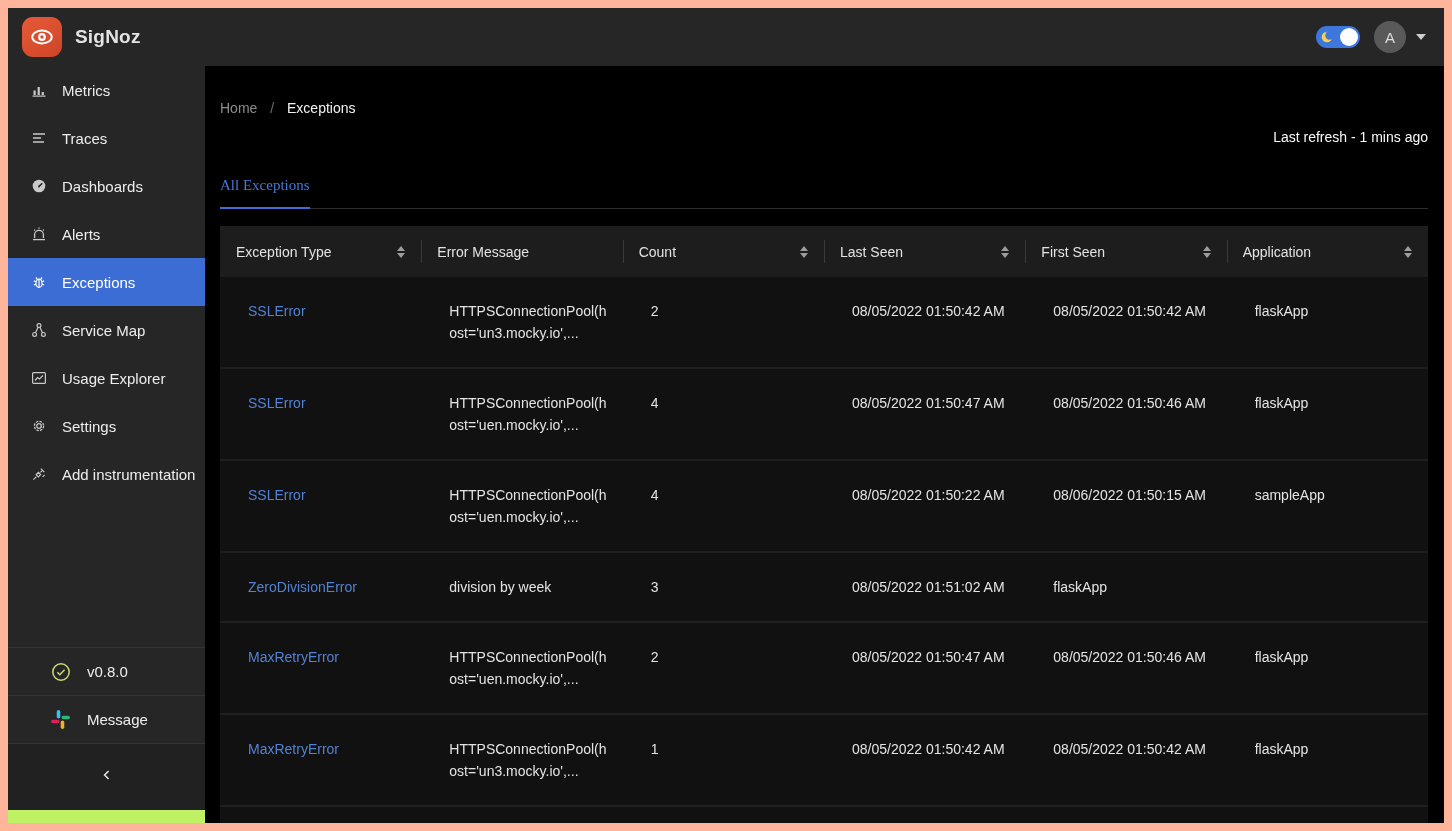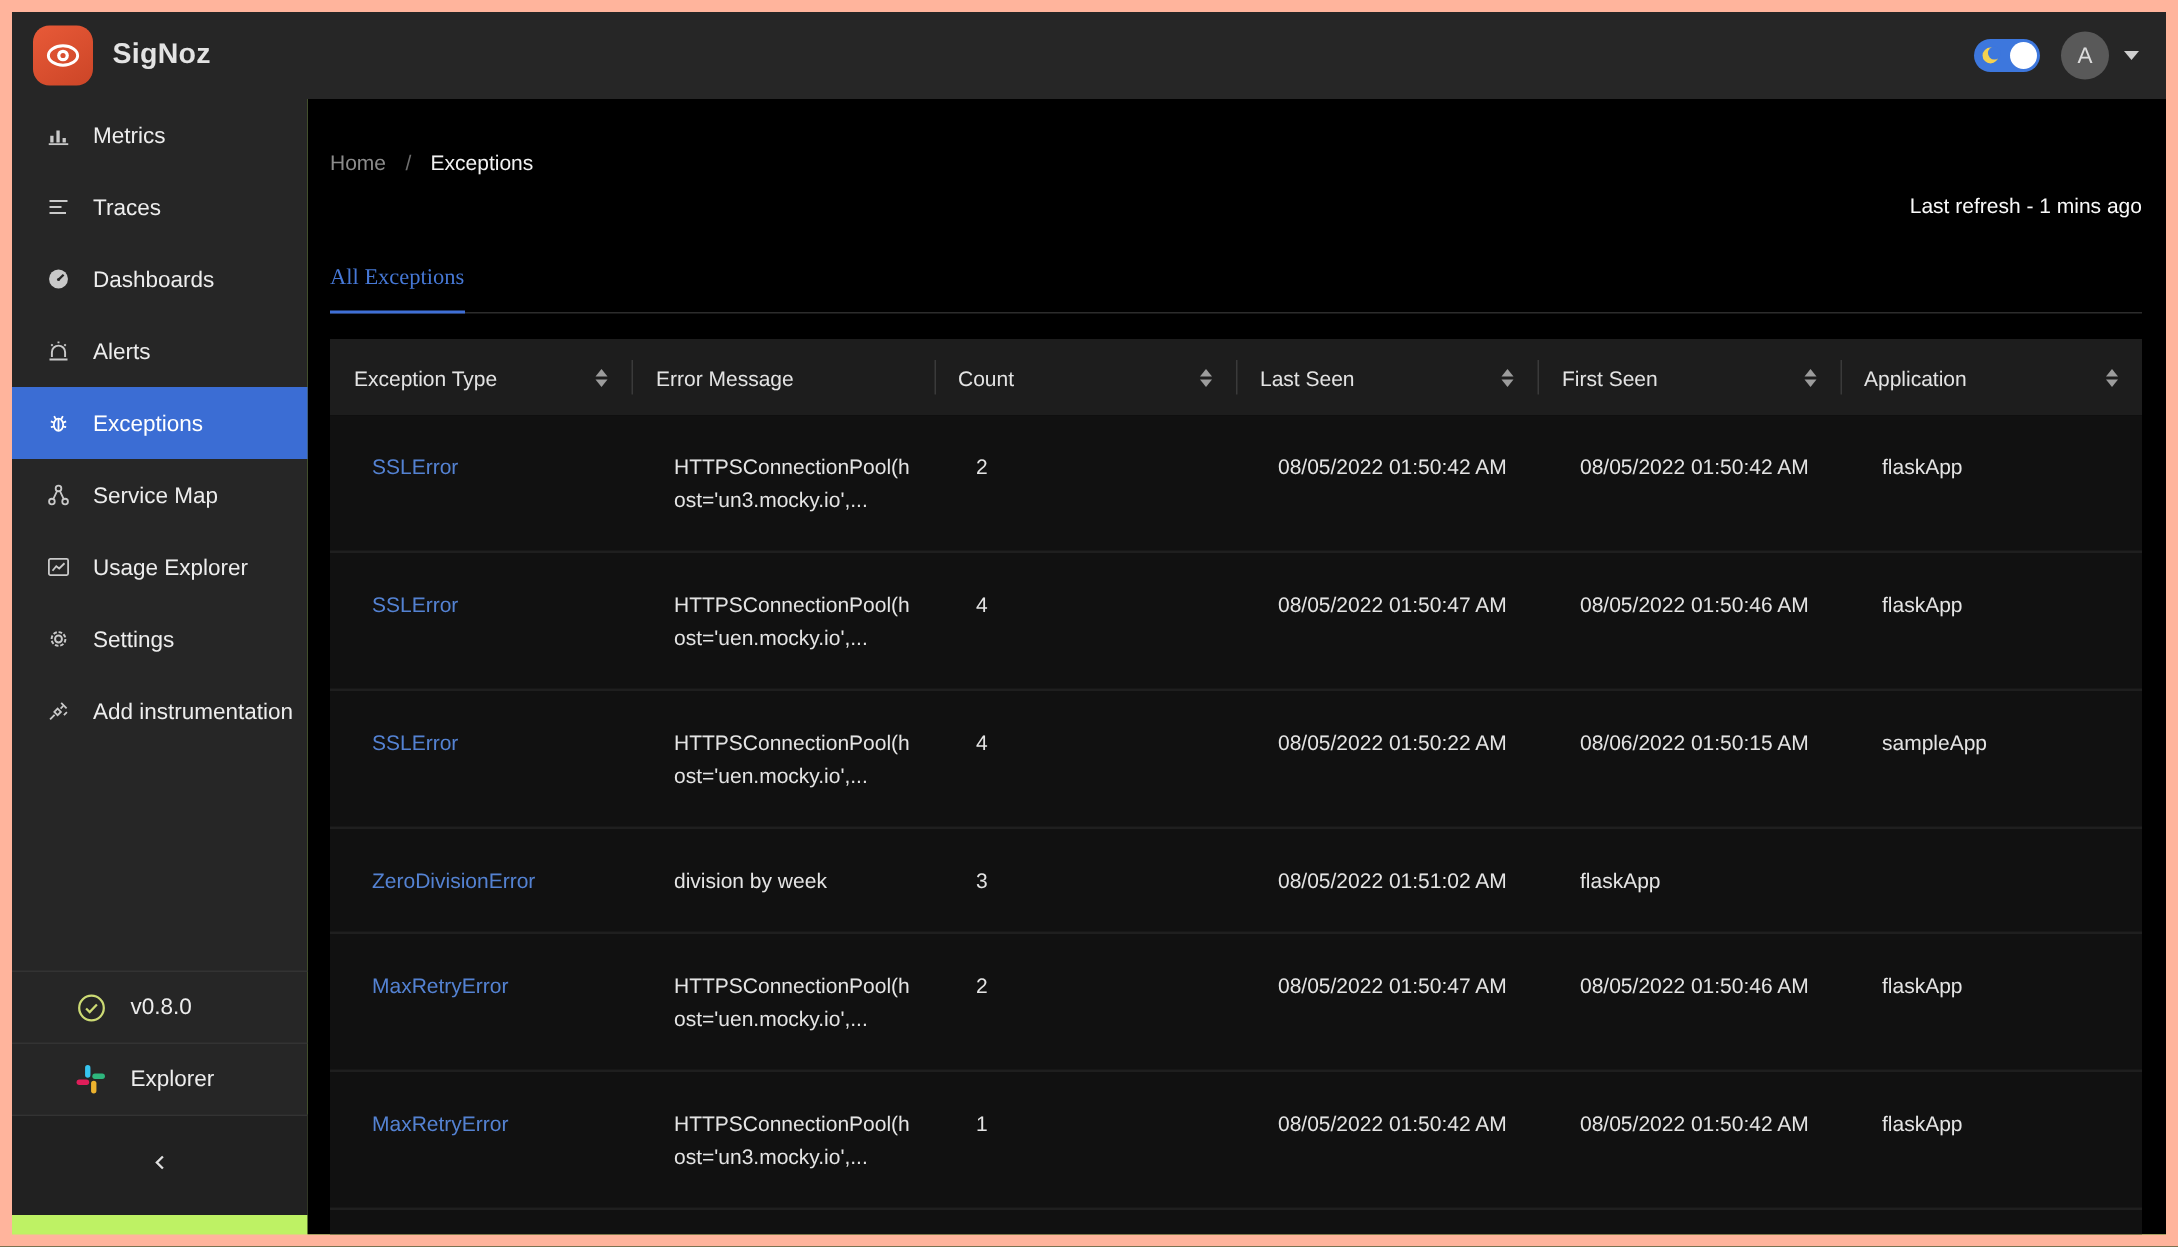--- a/index.html
+++ b/index.html
@@ -256,21 +256,21 @@
       </div>
       <div class="footer-item">
         <span class="ficon">
           <svg width="21" height="21" viewBox="0 0 20 20">
             <rect x="6.4" y="1" width="3.4" height="8" rx="1.7" fill="#36C5F0"></rect>
             <rect x="11" y="6.4" width="8" height="3.4" rx="1.7" fill="#2EB67D"></rect>
             <rect x="10.2" y="11" width="3.4" height="8" rx="1.7" fill="#ECB22E"></rect>
             <rect x="1" y="10.2" width="8" height="3.4" rx="1.7" fill="#E01E5A"></rect>
           </svg>
         </span>
-        <span>Explorer</span>
+        <span>Message</span>
       </div>
       <div class="collapse-zone">
         <span>
           <svg width="16" height="16" viewBox="0 0 16 16" stroke="#e0e0e0" stroke-width="1.6" fill="none">
             <path d="M9.6 4 5.6 8l4 4"></path>
           </svg>
         </span>
       </div>
     </div>
   </aside>

